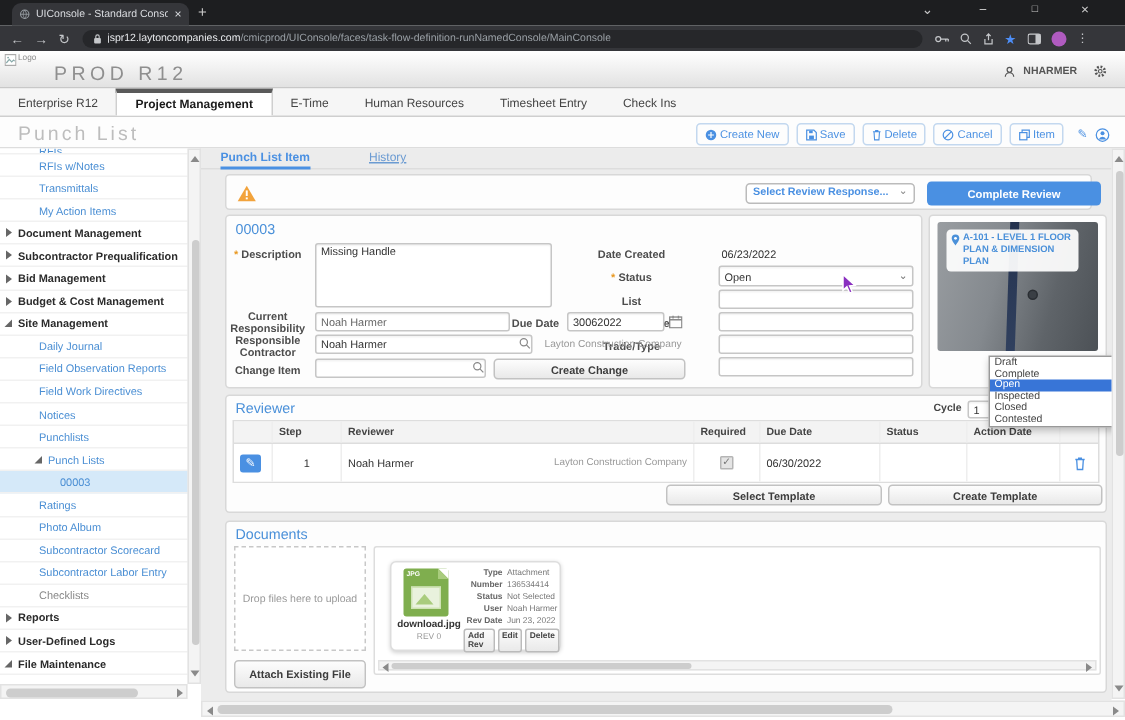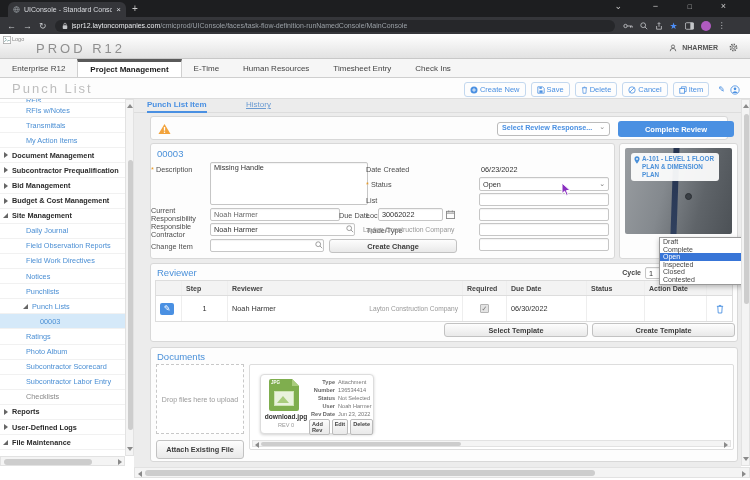--- a/index.html
+++ b/index.html
@@ -72,21 +72,21 @@
 
   .panel { position:absolute; background:#fdfdfd; border:1px solid #d8d8d8; border-radius:3px; }
   .sechdr { color:#4a90d9; font-size:9.5px; }
 
   
   .warn-txt { color:#e8971e; font-size:8px; }
   .selbox { display:flex; align-items:flex-start; justify-content:space-between; border:1px solid #bbb; border-radius:3px; background:#fff; padding:0 4px; }
   .blue-btn { background:#4a90e2; color:#fff; font-weight:bold; border-radius:3px; display:flex; align-items:center; justify-content:center; }
 
   
-  .flabel { position:absolute; font-size:7.3px; font-weight:normal; color:#4d4d4d; text-align:left; }
+  .flabel { position:absolute; font-size:7.3px; font-weight:bold; color:#4d4d4d; text-align:center; }
   .req { color:#e8971e; }
   .finput { position:absolute; border:1px solid #c6c6c6; border-radius:2px; background:#fff; font-size:7.3px; color:#333; padding:0 3px; box-shadow:inset 0 1px 1px rgba(0,0,0,.05); font-family:"Liberation Sans",sans-serif; }
   .ftext { position:absolute; font-size:7.3px; color:#333; }
   .gray { color:#999; }
   .graybtn { background:linear-gradient(#fdfdfd,#e9e9e9); border:1px solid #c2c2c2; border-radius:3px; font-size:7.3px; font-weight:bold; color:#3c3c3c; display:flex; align-items:center; justify-content:center; }
 
   
   .listbox { position:absolute; left:508px; top:93px; width:95px; background:#fff; border:1px solid #999; box-shadow:0 2px 5px rgba(0,0,0,.25); z-index:40; }
   .opt { height:7.6px; line-height:7.6px; font-size:7px; color:#444; padding-left:3px; }
   .opt.hl { background:#3875d7; color:#fff; }

